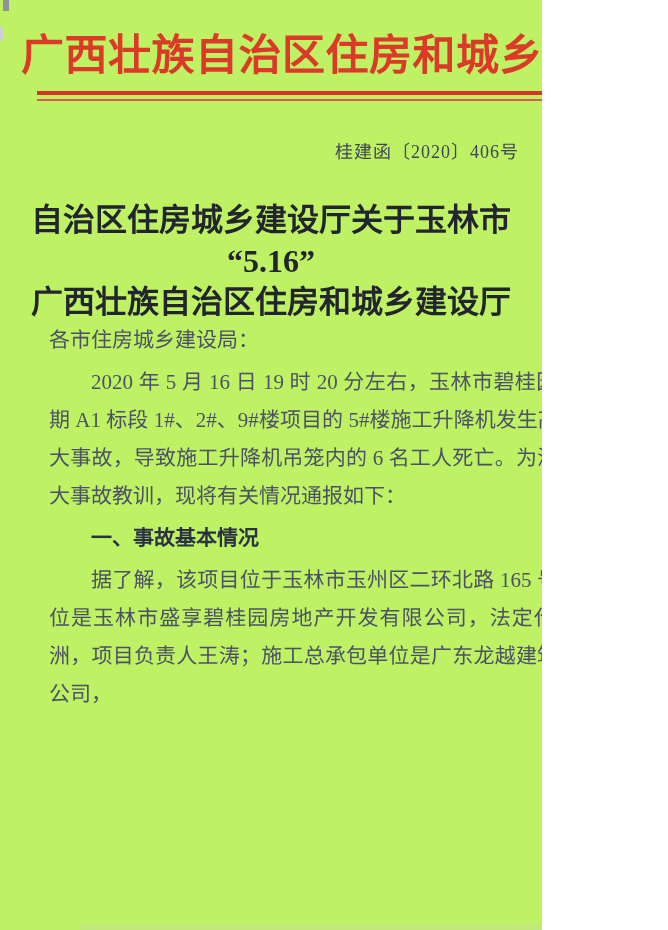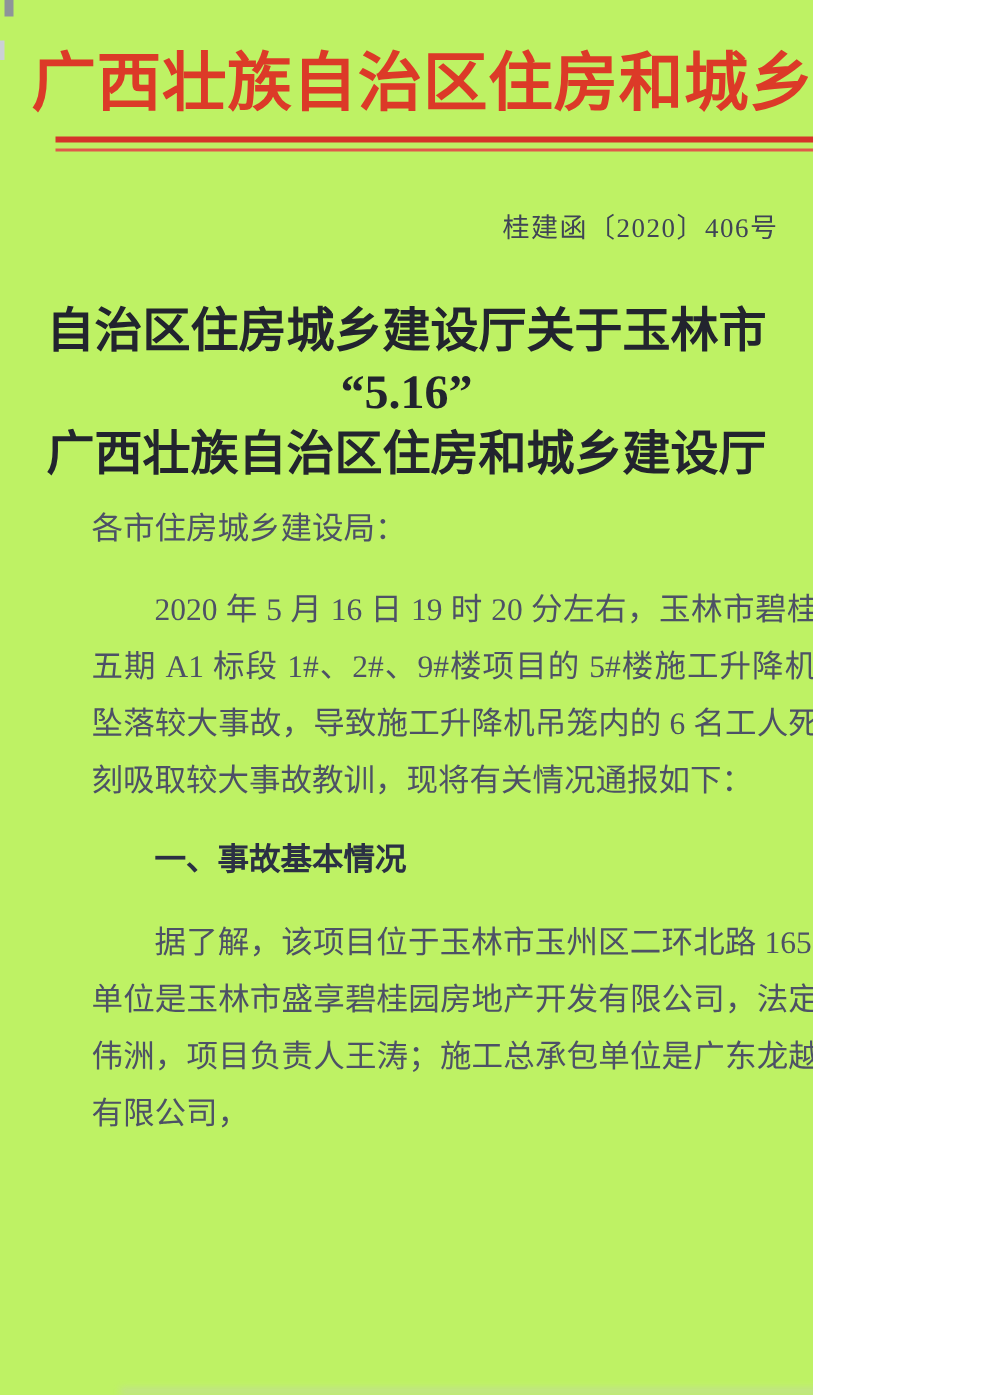--- a/index.html
+++ b/index.html
@@ -58,21 +58,21 @@
     line-height: 41px;
   }
 
   .body-text {
     position: absolute; top: 317px; left: 45px;
     width: 602px;
     font-size: 21px; line-height: 38px;
     color: #4d5166;
     text-align: justify;
   }
-  .body-text p { margin: 16px; text-indent: 2em; }
+  .body-text p { margin: 4px; text-indent: 2em; }
   .body-text p.salutation { text-indent: 0; }
 
   .section-heading {
     font-family: Liberation Sans, sans-serif;
     font-weight: 700;
     color: #2b3044;
   }
 
   
   .smudge {

